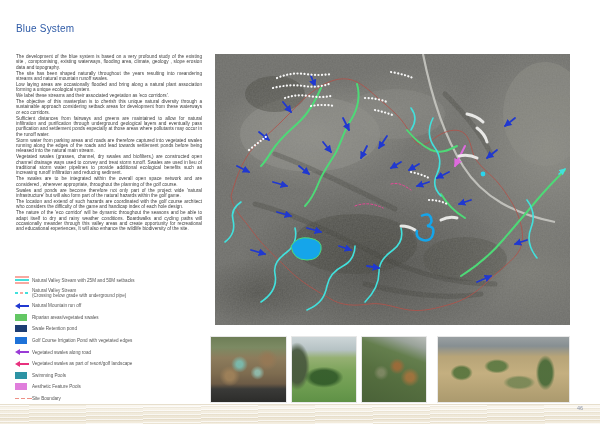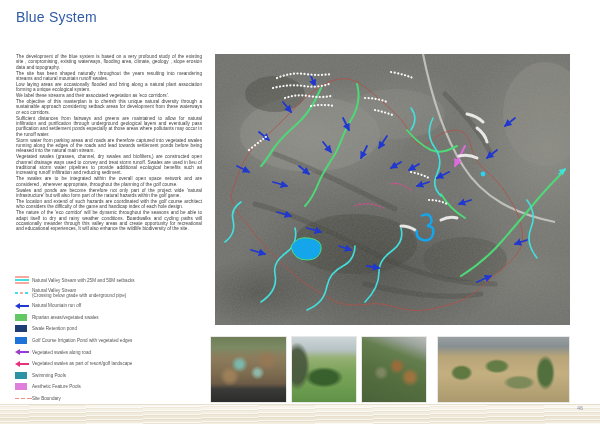--- a/index.html
+++ b/index.html
@@ -1,20 +1,20 @@
 <!DOCTYPE html>
 <html><head>
 <meta charset="utf-8">
 <style>
   html,body{margin:0;padding:0;}
   body{width:600px;height:424px;background:#fff;font-family:"Liberation Sans",sans-serif;position:relative;overflow:hidden;}
   .page{position:absolute;inset:0;background:#fff;outline:1px solid #ececec;}
 
   
-  .title{position:absolute;left:16px;top:9px;font-size:14px;color:#2F5BA7;letter-spacing:.2px;}
+  .title{position:absolute;left:16px;top:23px;font-size:10px;color:#2F5BA7;letter-spacing:.2px;}
 
   
   .bodytext{position:absolute;left:16px;top:54px;width:186px;color:#3d3d3d;}
   .bodytext p{margin:0 0 .6px 0;font-size:4.7px;line-height:5.35px;text-align:justify;}
 
   
   .legend{position:absolute;left:15px;top:275px;width:192px;}
   .lrow{display:flex;align-items:center;min-height:11px;margin-bottom:.6px;}
   .lrow.tall{min-height:13px;}
   .swcell{width:17px;display:flex;justify-content:flex-start;align-items:center;flex:0 0 17px;}

